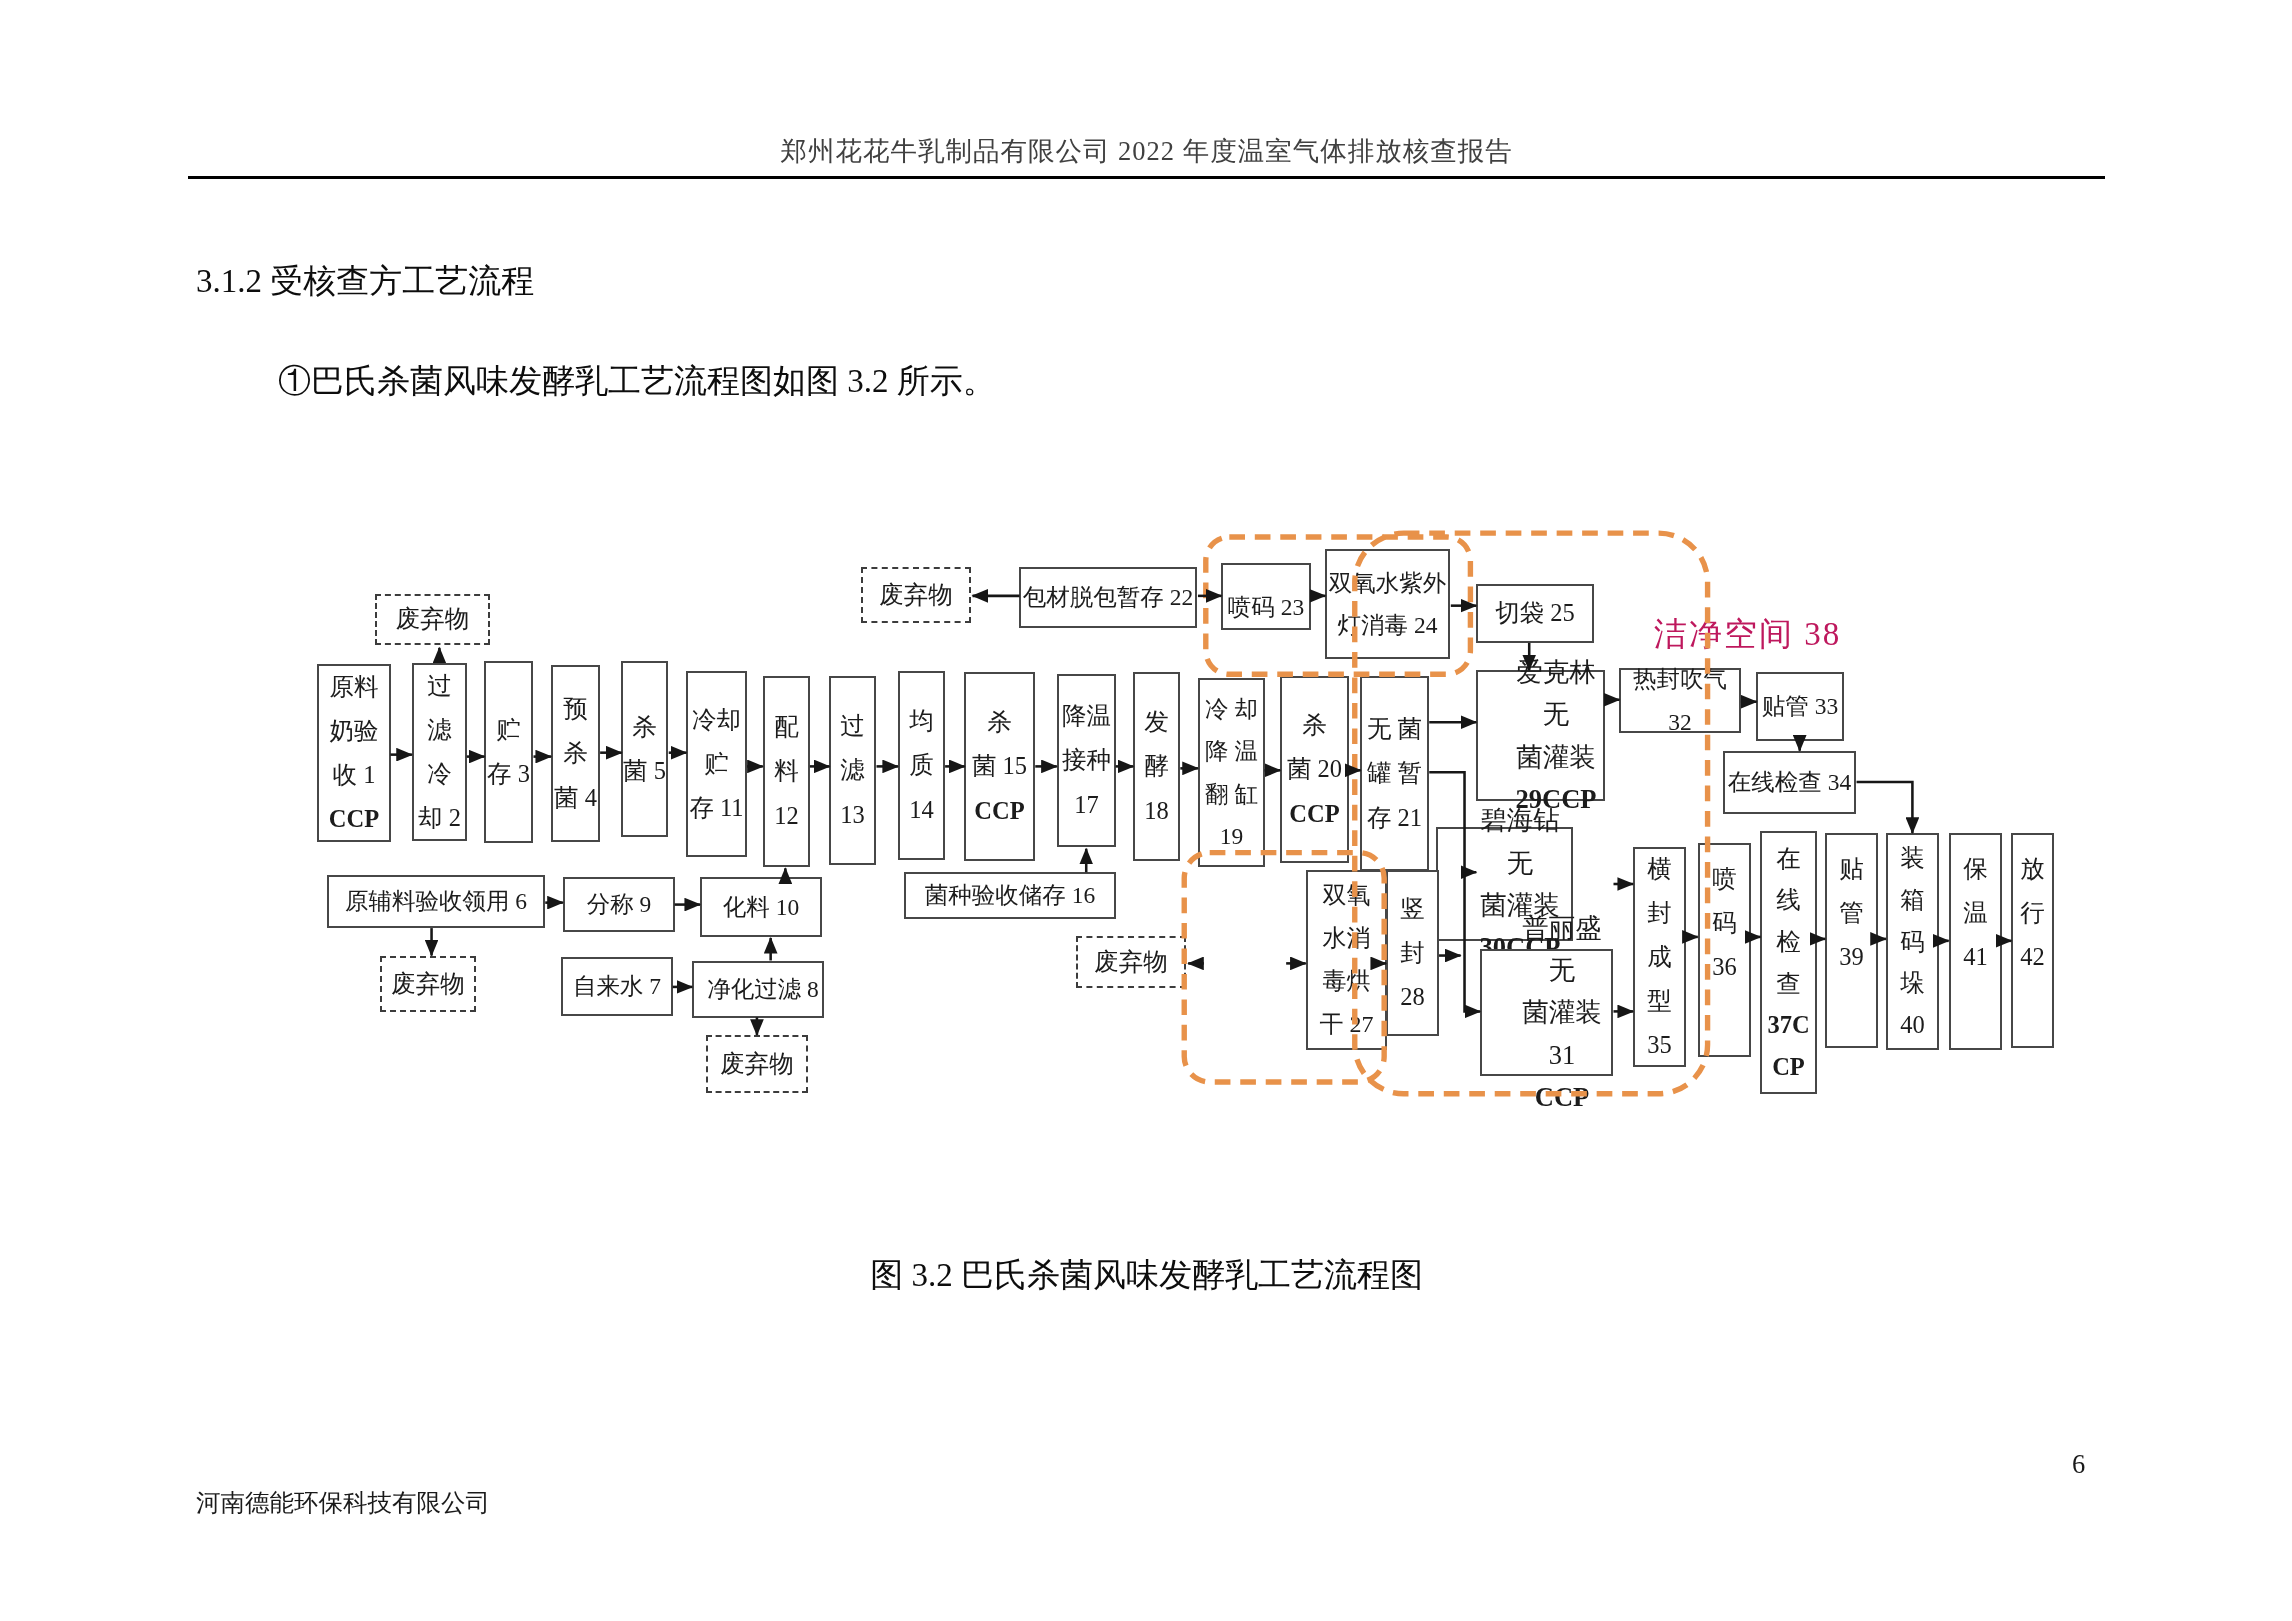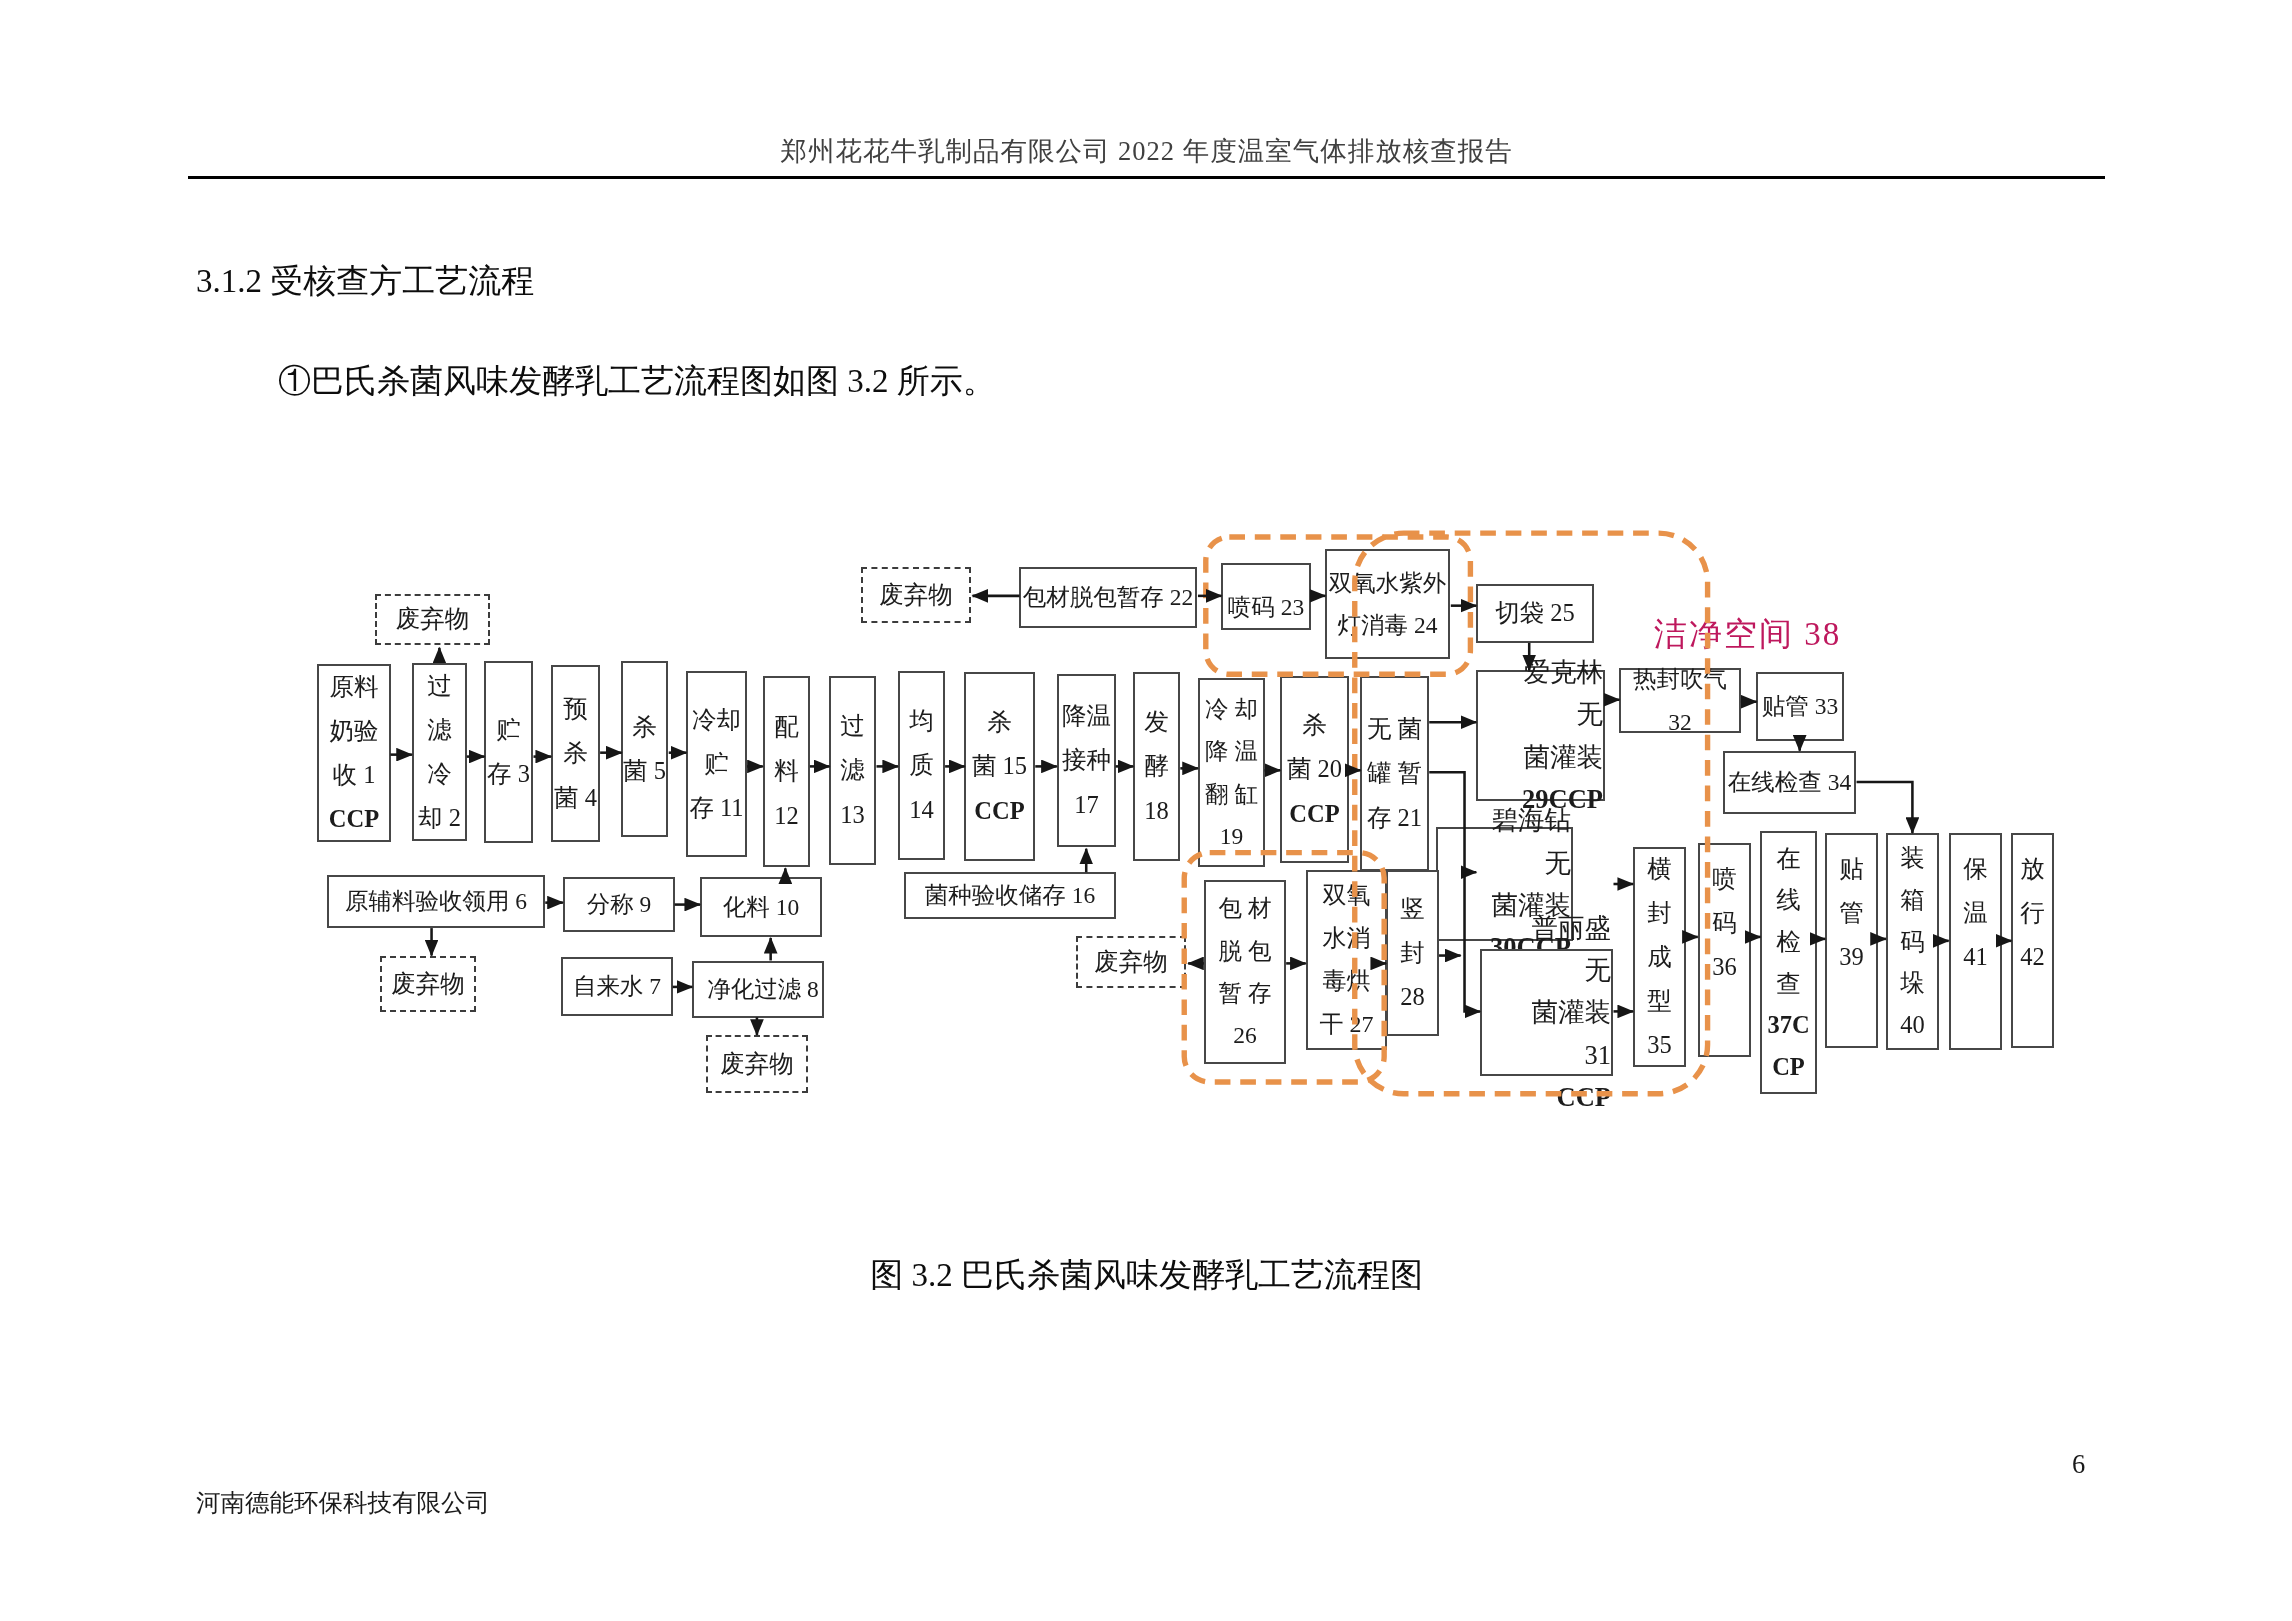--- a/index.html
+++ b/index.html
@@ -11,21 +11,21 @@
   .intro{position:absolute;top:359px;left:278px;font-size:33px;color:#0d0d0d}
   .caption{position:absolute;top:1253px;left:0;width:2293px;text-align:center;font-size:33px;color:#0d0d0d}
   .foot{position:absolute;top:1486px;left:196px;font-size:24.5px;color:#1a1a1a}
   .pageno{position:absolute;top:1449px;left:2072px;font-size:26.5px;color:#1a1a1a}
   #diagram{position:absolute;left:0;top:0;width:2293px;height:1621px}
   .fbox{position:absolute;box-sizing:border-box;border:2.9px solid #474747;background:#fff;
         display:flex;align-items:center;justify-content:center;text-align:center;
         font-size:24.5px;line-height:1.8;color:#1c1c1c}
   .fbox.dashed{border:2px dashed #3c3c3c}
   .fbox .tx{white-space:pre-line;display:block;width:100%}
-  .fbox.left{text-align:right;padding-left:31px;line-height:1.6}
+  .fbox.left{text-align:center;padding-left:31px;line-height:1.6}
   .fbox.top{align-items:flex-start;padding-top:11.8px}
   .fbox b{font-weight:bold}
   .cleanlabel{position:absolute;font-size:33px;letter-spacing:2px;color:#be185d;white-space:nowrap}
   svg.overlay{position:absolute;left:0;top:0;pointer-events:none}
   .region{fill:none;stroke:#e8924a;stroke-width:5.5;stroke-dasharray:16 10}
   .arrow{fill:none;stroke:#161616;stroke-width:2.6}
 </style>
 </head>
 <body>
 
@@ -141,23 +141,20 @@
       <span class="tx"><span>化料 10</span></span>
     </div>
     <div class="fbox" style="left: 561px; top: 957px; width: 112px; height: 59px; font-size: 23.5px;">
       <span class="tx"><span>自来水 7</span></span>
     </div>
     <div class="fbox" style="left: 692px; top: 961px; width: 132px; height: 57px; font-size: 23.5px; padding-left: 10px;">
       <span class="tx"><span>净化过滤 8</span></span>
     </div>
     <div class="fbox" style="left: 904px; top: 872px; width: 212px; height: 47px; font-size: 23.5px;">
       <span class="tx"><span>菌种验收储存 16</span></span>
-    </div>
-    <div class="fbox" style="left: 1204px; top: 880px; width: 82px; height: 184px; font-size: 23.5px;">
-      <span class="tx"><span>包 材</span><br><span>脱 包</span><br><span>暂 存</span><br><span>26</span></span>
     </div>
     <div class="fbox" style="left: 1306px; top: 870px; width: 81px; height: 180px; font-size: 24px;">
       <span class="tx"><span>双氧</span><br><span>水消</span><br><span>毒烘</span><br><span>干 27</span></span>
     </div>
     <div class="fbox" style="left: 1386px; top: 870px; width: 53px; height: 166px;">
       <span class="tx"><span>竖</span><br><span>封</span><br><span>28</span></span>
     </div>
     <div class="fbox dashed" style="left: 375px; top: 594px; width: 115px; height: 51px;">
       <span class="tx"><span>废弃物</span></span>
     </div>

